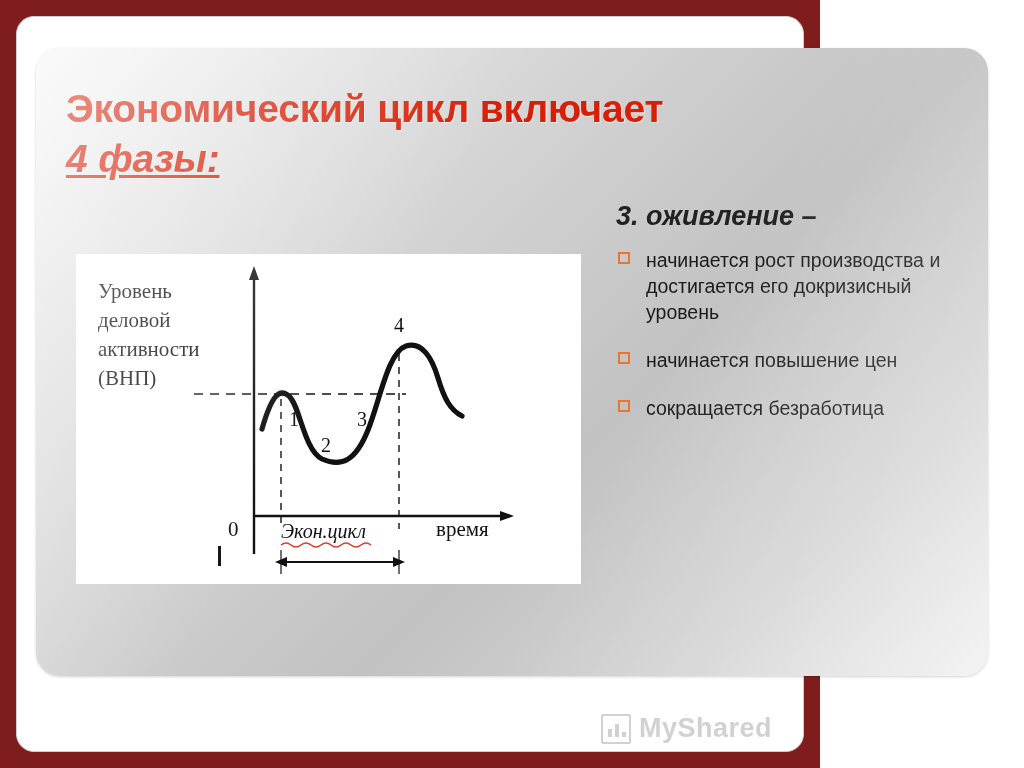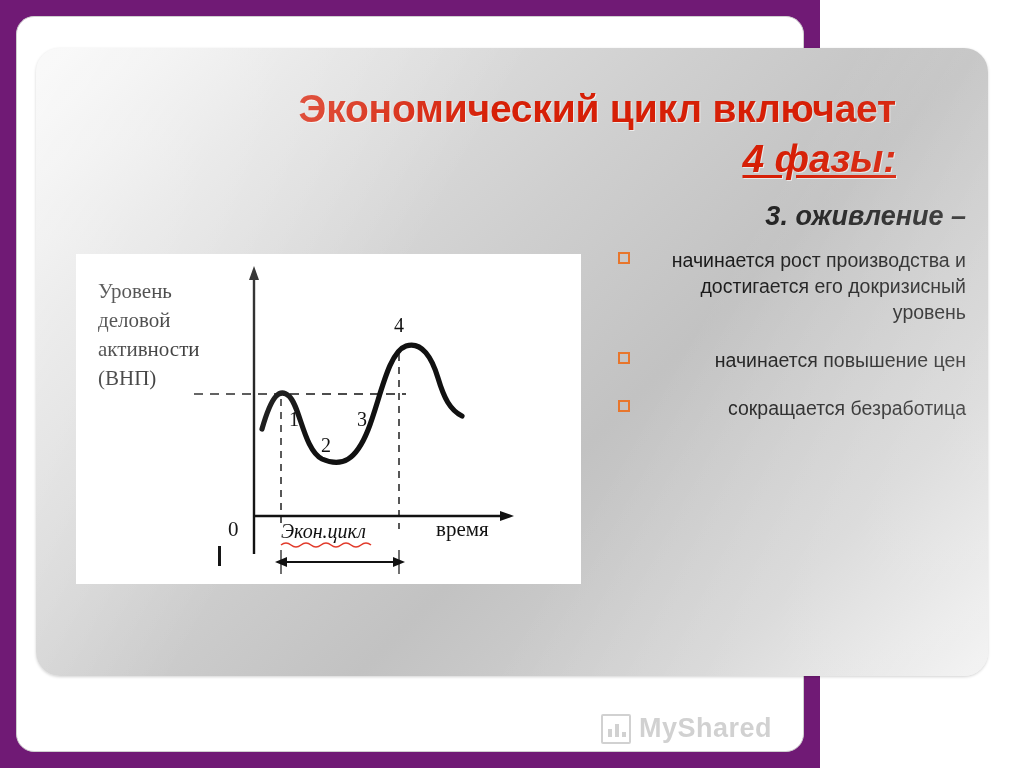--- a/index.html
+++ b/index.html
@@ -9,23 +9,22 @@
     height: 768px;
     overflow: hidden;
     background: #ffffff;
     font-family: "Liberation Sans", sans-serif;
   }
 
   #slide {
     position: relative;
     width: 820px;
     height: 768px;
-    background: #701a75;
-    box-sizing: border-box;
-    text-align: right;
+    background: #7f1d1d;
+    box-sizing: border-box;
   }
 
   
   .outer-frame {
     position: absolute;
     left: 16px;
     top: 16px;
     right: 16px;
     bottom: 16px;
     border: 1px solid #cfcfcf;

